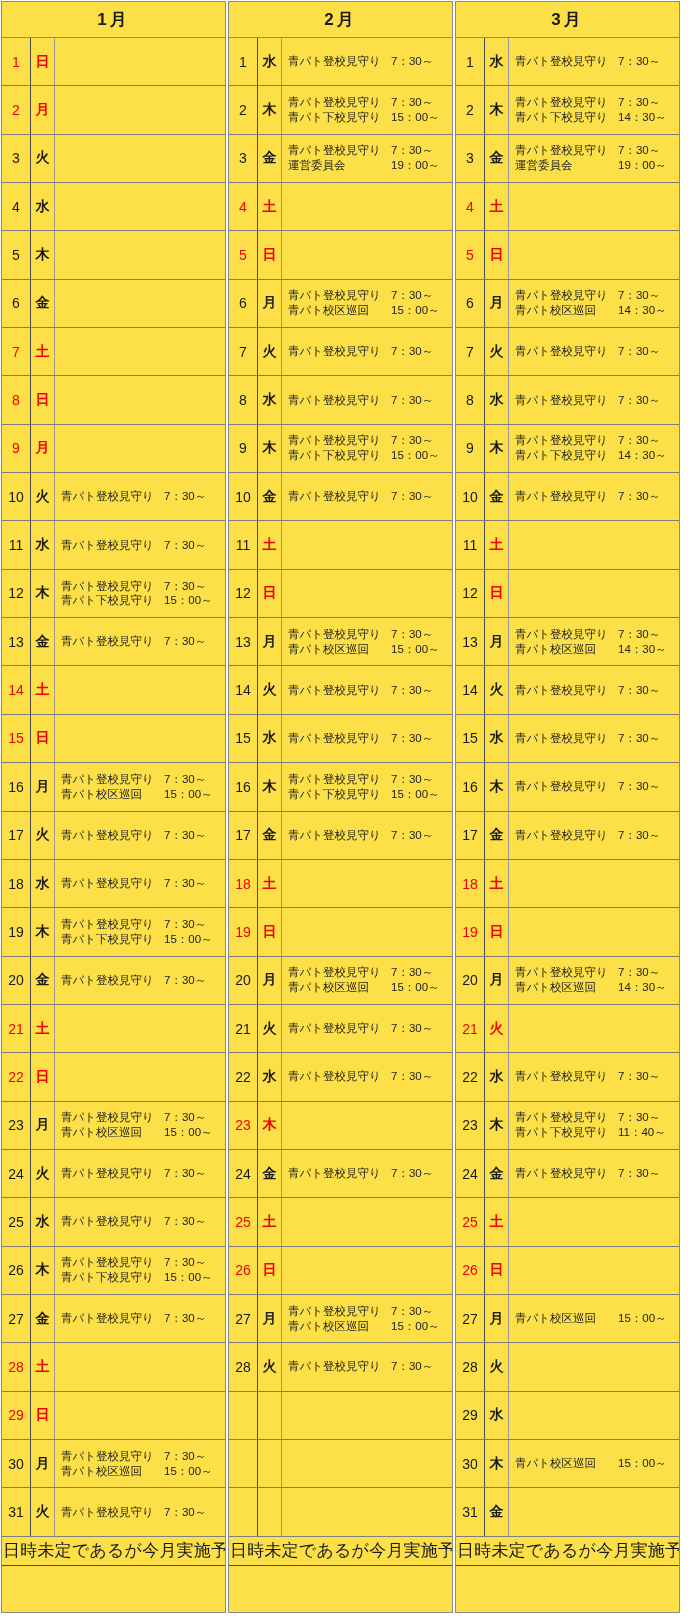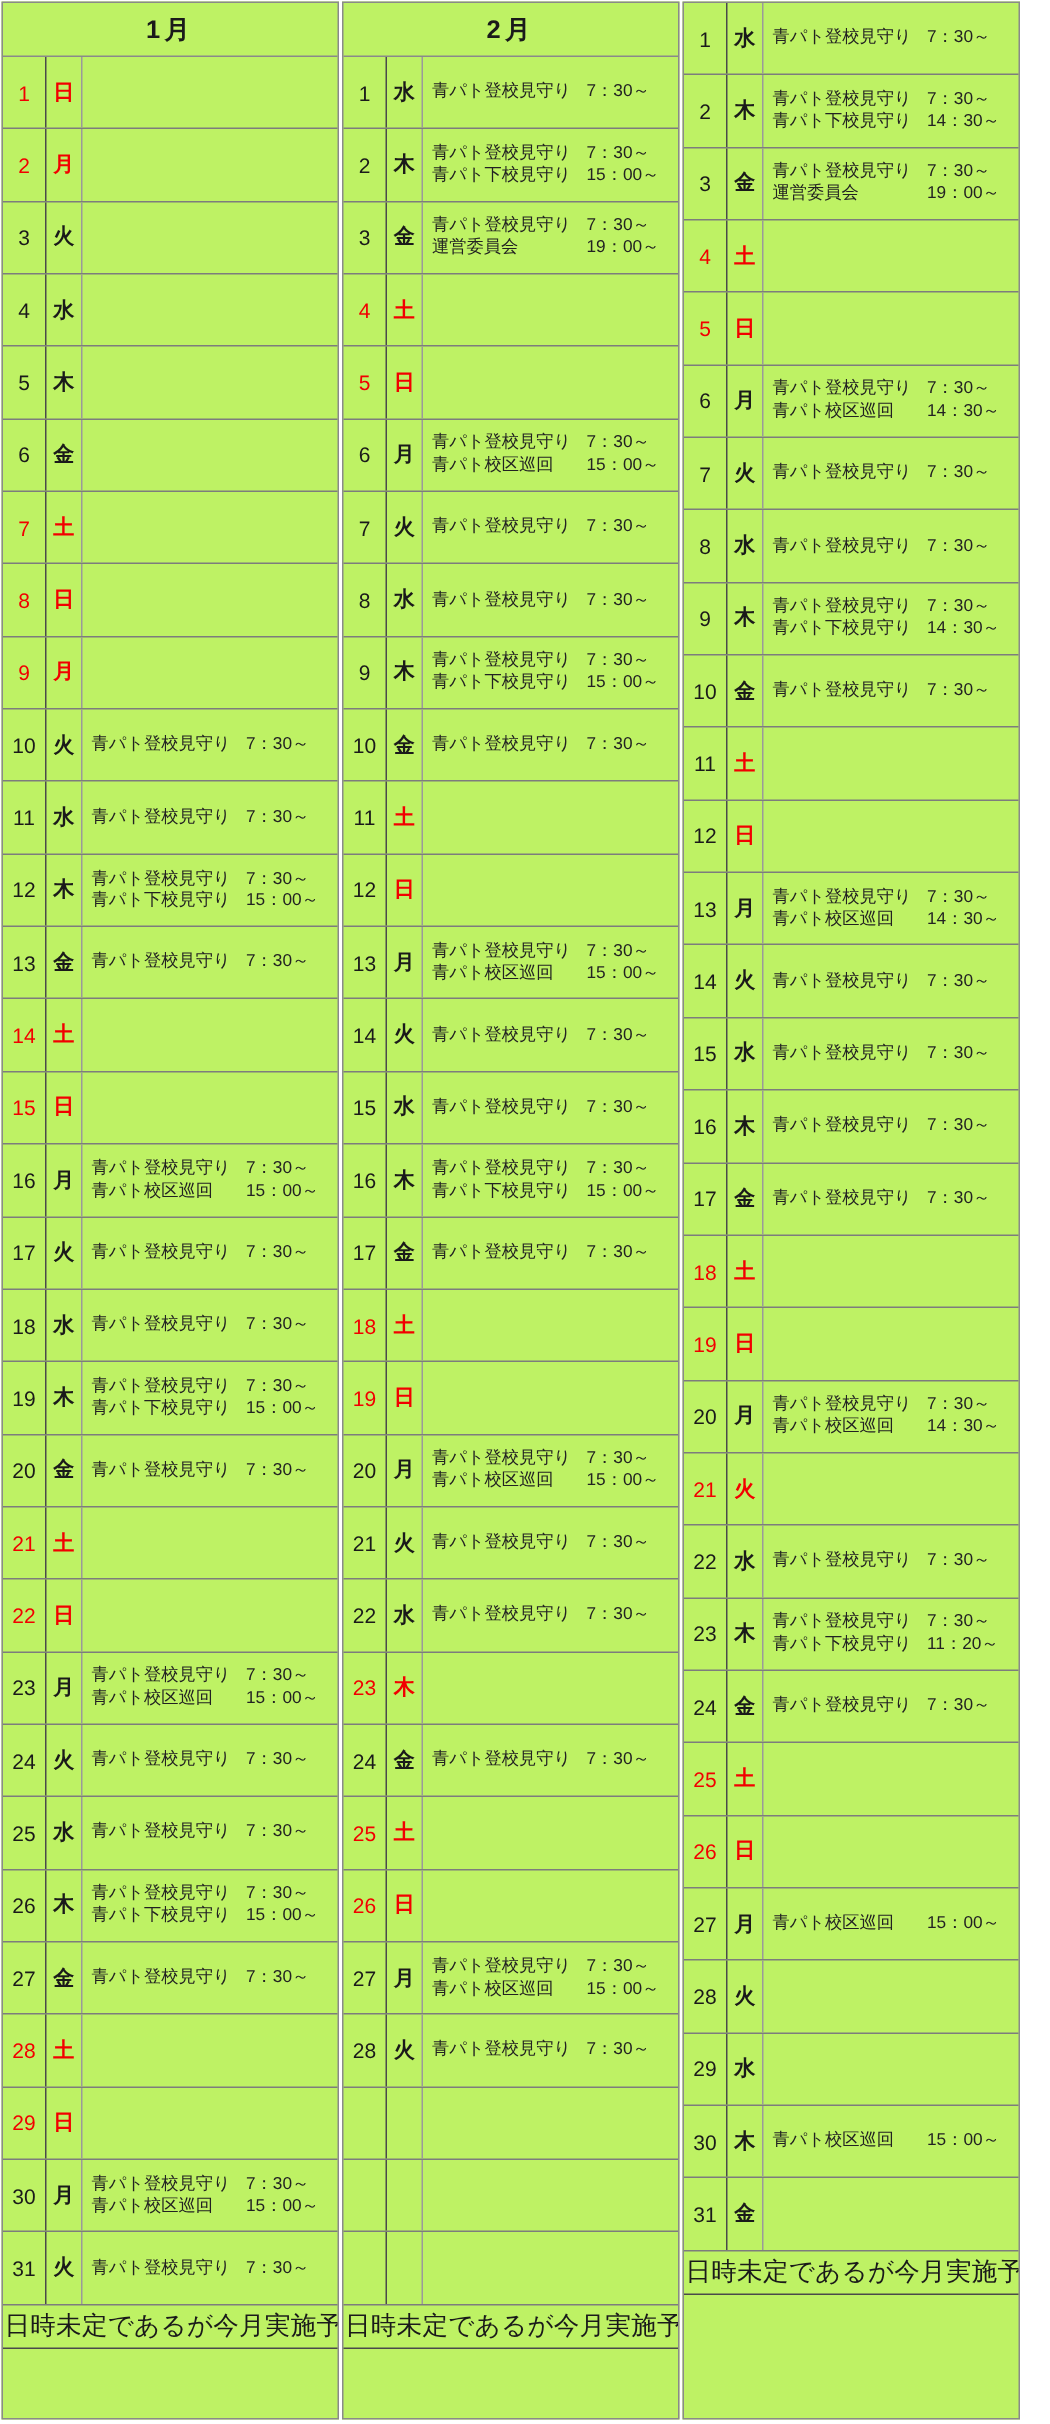--- a/index.html
+++ b/index.html
@@ -13,21 +13,21 @@
   }
   #calendar {
     position: absolute; top: 1px; left: 1px;
     width: 679px; height: 1612px;
     display: flex; gap: 2px;
   }
   .month {
     flex: 1 1 0;
     display: flex; flex-direction: column;
     border: 1px solid #8a8a8a;
-    background: #bef264;
+    background: #fde047;
     min-width: 0;
   }
   .month-header {
     flex: none; height: 36px;
     display: flex; align-items: center; justify-content: center;
     font-weight: bold; font-size: 17px; letter-spacing: 3px;
     border-bottom: 1px solid #8a8a8a;
   }
   .rows { flex: none; display: flex; flex-direction: column; }
   .day-row {
@@ -648,20 +648,21 @@
     <div class="cell-num"></div>
     <div class="cell-dow"></div>
     <div class="cell-evs"></div>
   </div>
 </div>
     <div class="footer-label">日時未定であるが今月実施予定の行事</div>
     <div class="footer-empty"></div>
   </div>
 
   <div class="month">
+    <div class="month-header">3月</div>
     <div class="rows">
   <div class="day-row">
     <div class="cell-num">1</div>
     <div class="cell-dow">水</div>
     <div class="cell-evs">
   <div class="ev-line">
     <span class="ev-name">青パト登校見守り</span><span class="ev-time">7：30～</span>
   </div>
 </div>
   </div>
@@ -874,21 +875,21 @@
 
   <div class="day-row">
     <div class="cell-num">23</div>
     <div class="cell-dow">木</div>
     <div class="cell-evs">
   <div class="ev-line">
     <span class="ev-name">青パト登校見守り</span><span class="ev-time">7：30～</span>
   </div>
 
   <div class="ev-line">
-    <span class="ev-name">青パト下校見守り</span><span class="ev-time">11：20～</span>
+    <span class="ev-name">青パト下校見守り</span><span class="ev-time">11：40～</span>
   </div>
 </div>
   </div>
 
   <div class="day-row">
     <div class="cell-num">24</div>
     <div class="cell-dow">金</div>
     <div class="cell-evs">
   <div class="ev-line">
     <span class="ev-name">青パト登校見守り</span><span class="ev-time">7：30～</span>

